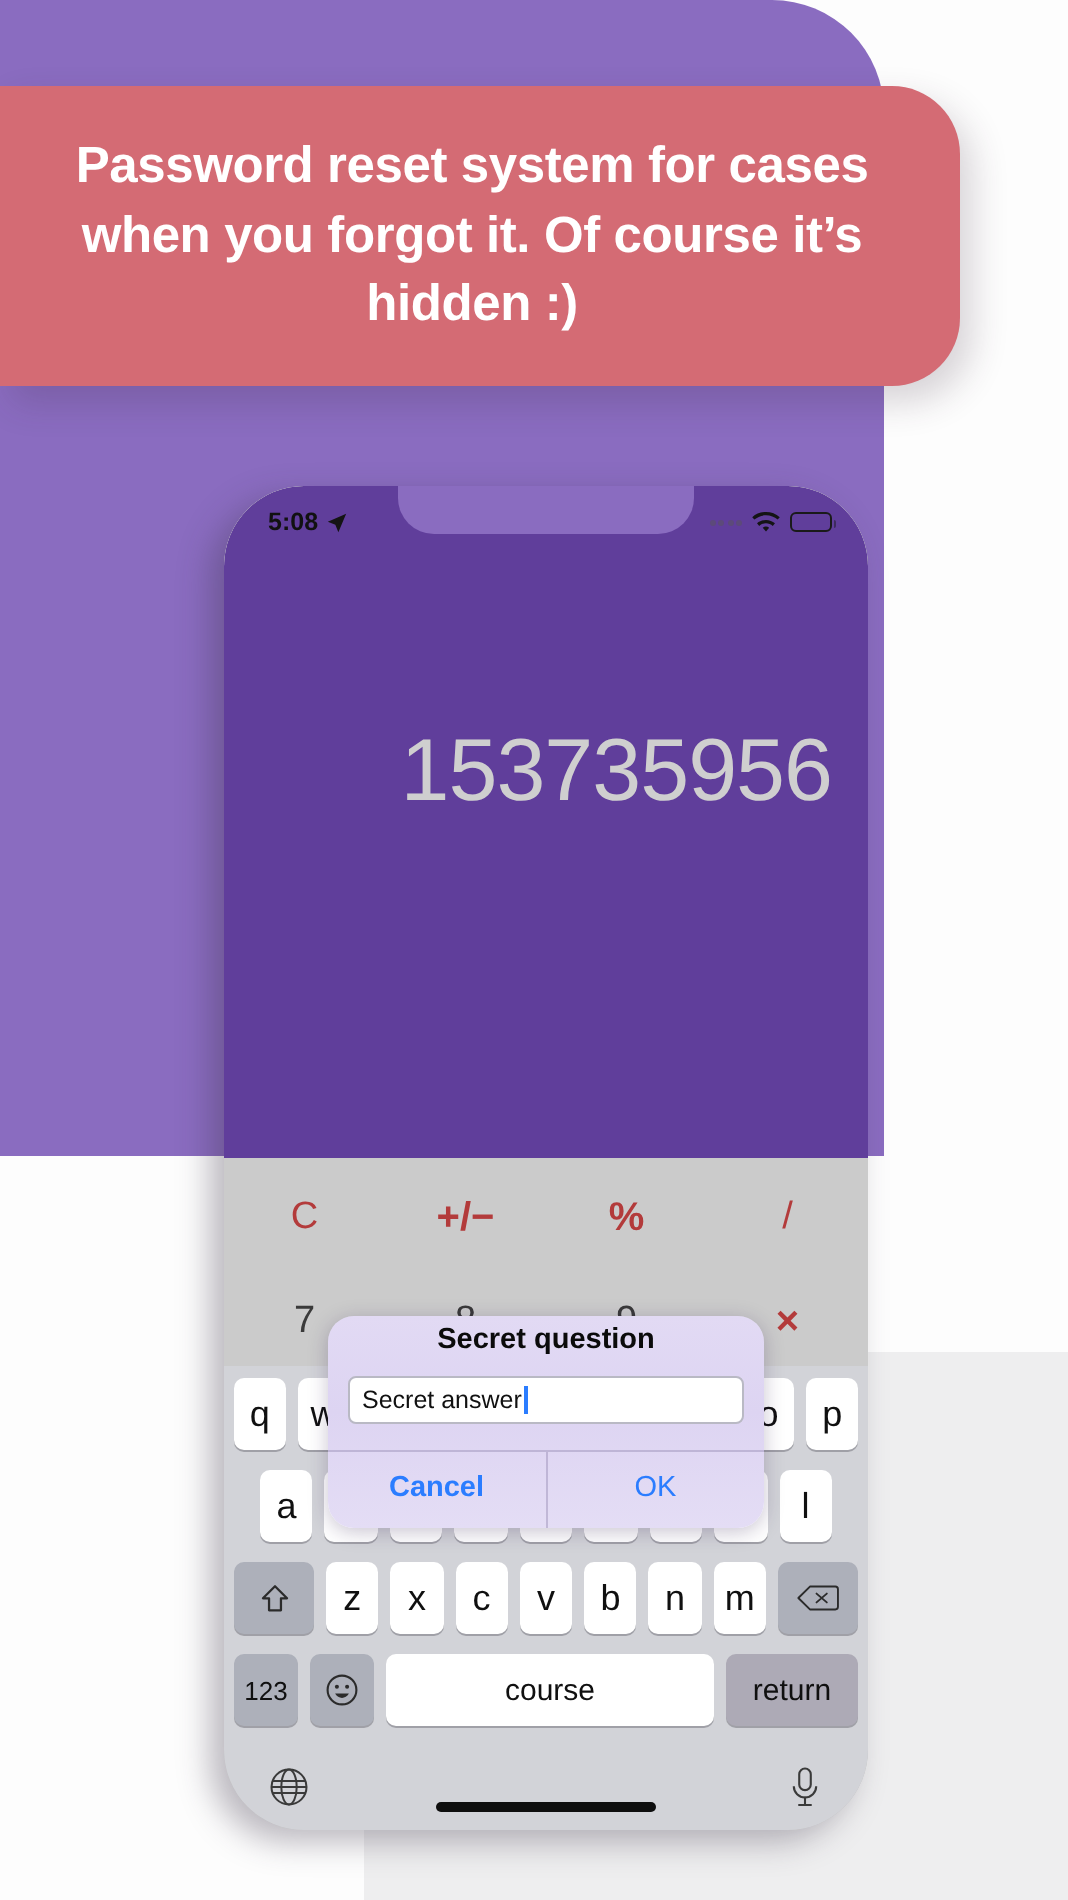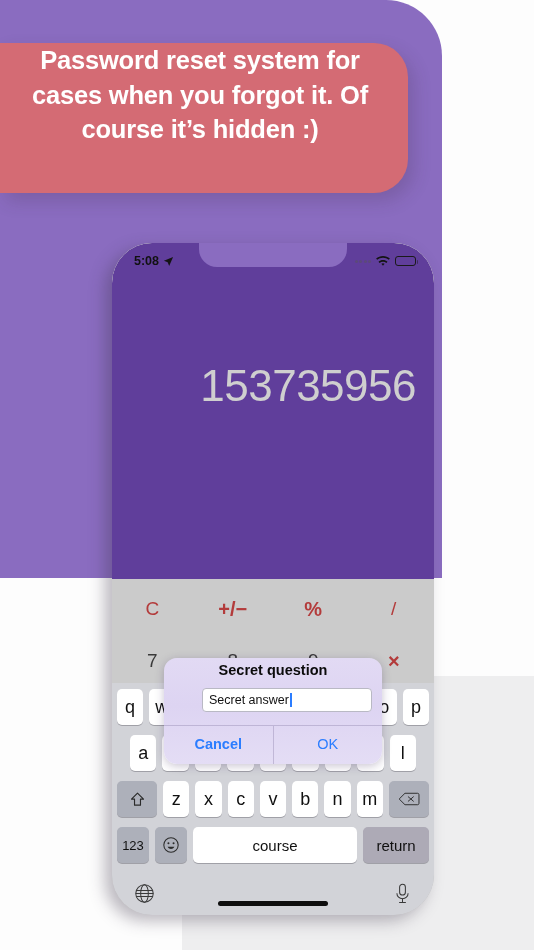--- a/index.html
+++ b/index.html
@@ -39,28 +39,28 @@
     width: 352px;
     height: 274px;
     background: #eeeeef;
   }
 
   
   .banner {
     position: absolute;
     left: 0;
     top: 43px;
-    width: 408px;
+    width: 480px;
     height: 150px;
     background: #d46b74;
     border-top-right-radius: 34px;
     border-bottom-right-radius: 34px;
     box-shadow: 6px 8px 18px rgba(60,40,60,0.20);
     display: flex;
-    align-items: flex-start;
+    align-items: center;
     justify-content: center;
     box-sizing: border-box;
     padding: 0 16px 0 8px;
   }
   .banner-text {
     color: #ffffff;
     font-size: 25.5px;
     line-height: 1.36;
     font-weight: bold;
     text-align: center;
@@ -300,21 +300,20 @@
     background: #ffffff;
     border: 0.8px solid #b9b9c4;
     border-radius: 4px;
     height: 22px;
     display: flex;
     align-items: center;
     padding: 0 6px;
     font-size: 12.5px;
     color: #111;
     position: relative;
-    margin-left: 28px;
   }
   .caret {
     display: inline-block;
     width: 1.6px;
     height: 14px;
     background: #2b7dff;
     margin-left: 1px;
   }
   .alert-actions {
     display: flex;

